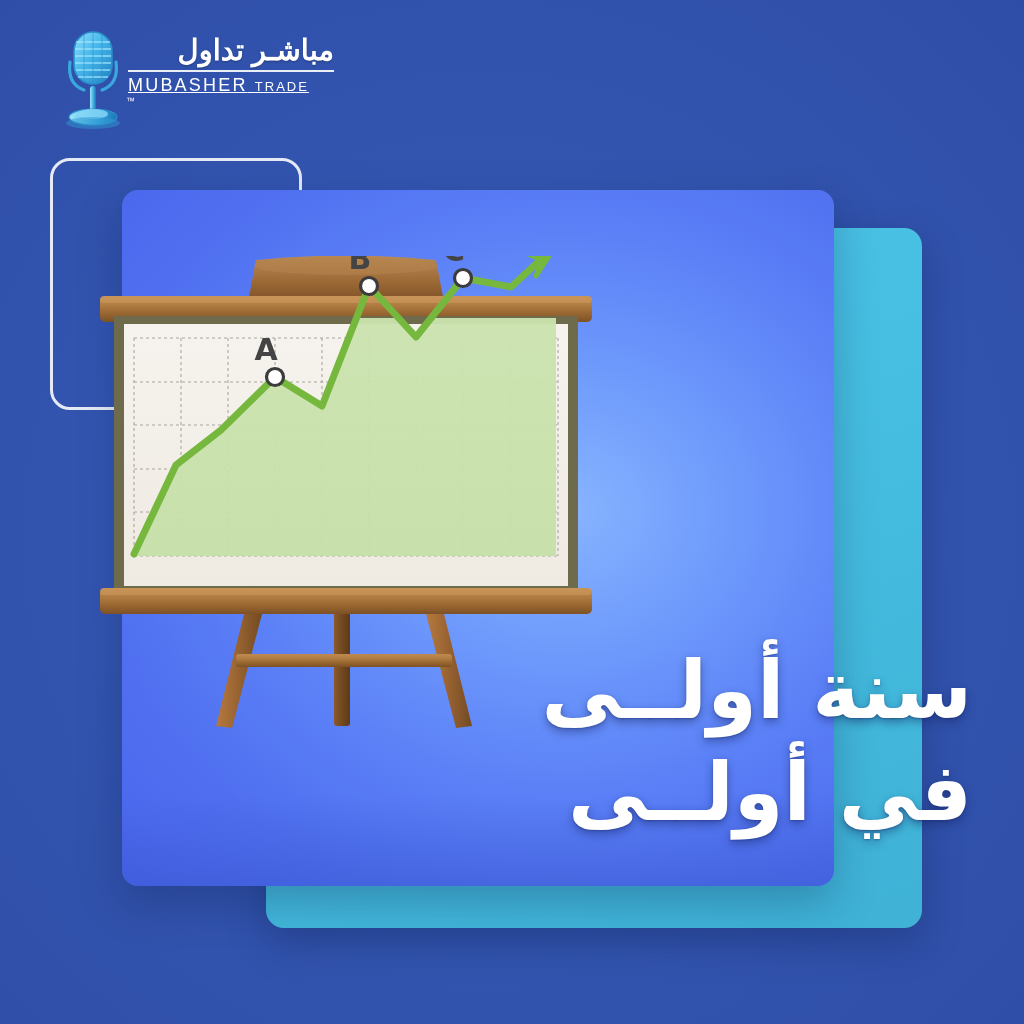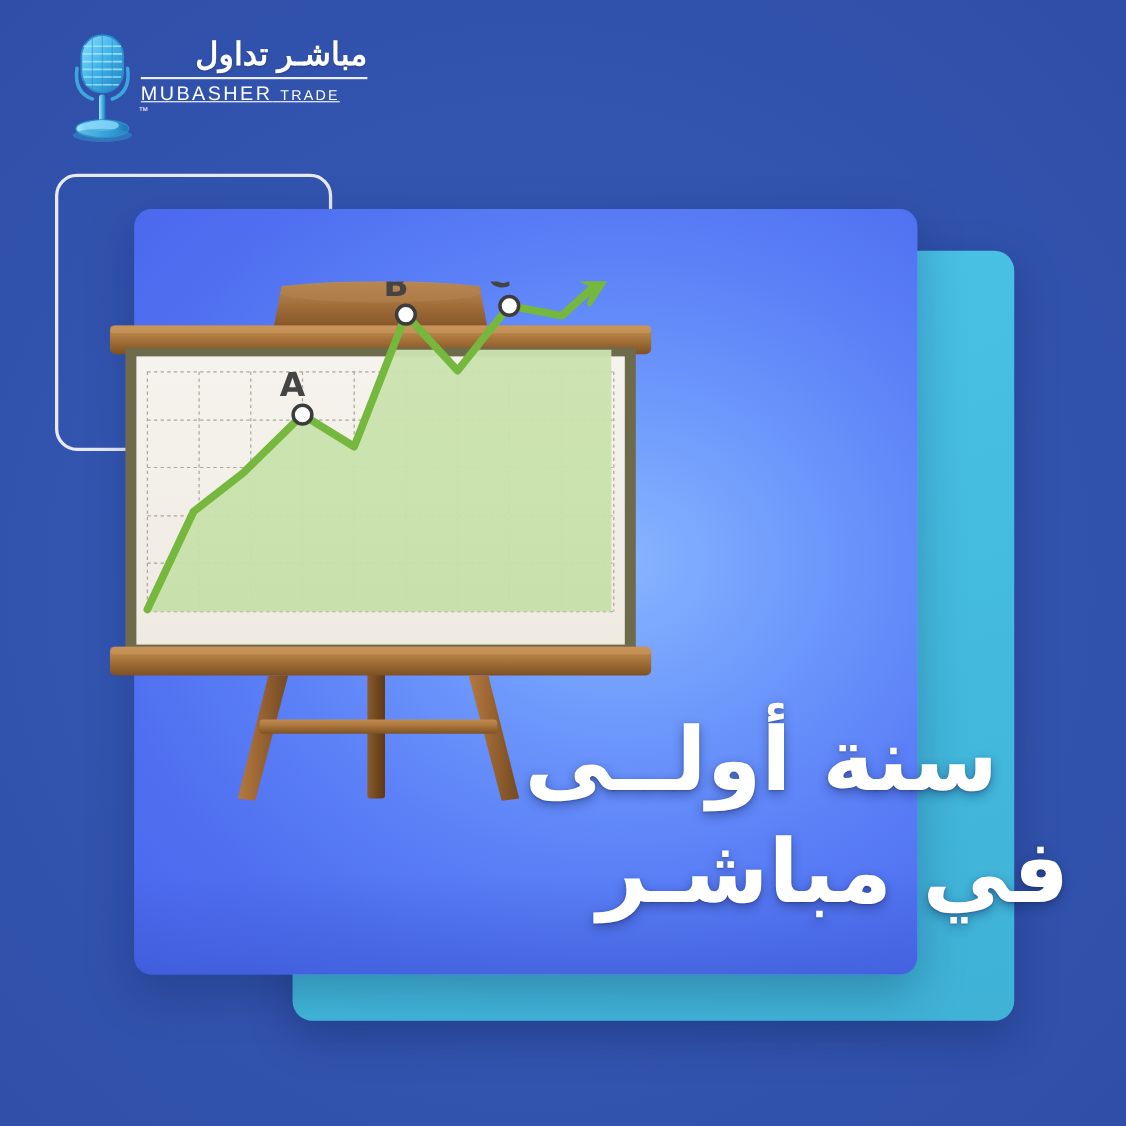--- a/index.html
+++ b/index.html
@@ -107,21 +107,21 @@
     direction: rtl;
     color: #ffffff;
     font-family: "DejaVu Sans", "Liberation Sans", sans-serif;
     font-weight: 700;
     font-size: 80px;
     line-height: 1.28;
     letter-spacing: -1px;
     text-shadow: 0 4px 10px rgba(20,35,95,.45), 0 1px 2px rgba(20,35,95,.35);
     white-space: nowrap;
   }
-  .headline .l1 { display:block;text-align:center; }
+  .headline .l1 { display:block; }
   .headline .l2 { display:block; }
 </style>
 </head>
 <body>
 
 <div id="stage">
 
   <div class="outline-frame"></div>
 
   <div class="card-teal"></div>
@@ -291,16 +291,16 @@
     <rect x="4" y="332" width="492" height="7" rx="3.5" fill="#cd9a5e" opacity=".6"></rect>
 
     <path d="M148 358 L120 470 L136 472 L166 358 Z" fill="url(#woodLeg)"></path>
     <path d="M348 358 L376 470 L360 472 L330 358 Z" fill="url(#woodLeg)"></path>
 
     <rect x="140" y="398" width="216" height="13" rx="3" fill="url(#woodRail)"></rect>
   </svg>
 
   <div class="headline">
     <span class="l1">سنة أولــى</span>
-    <span class="l2">في مباشـر</span>
+    <span class="l2">في أولــى</span>
   </div>
 
 </div>
 
 </body></html>

